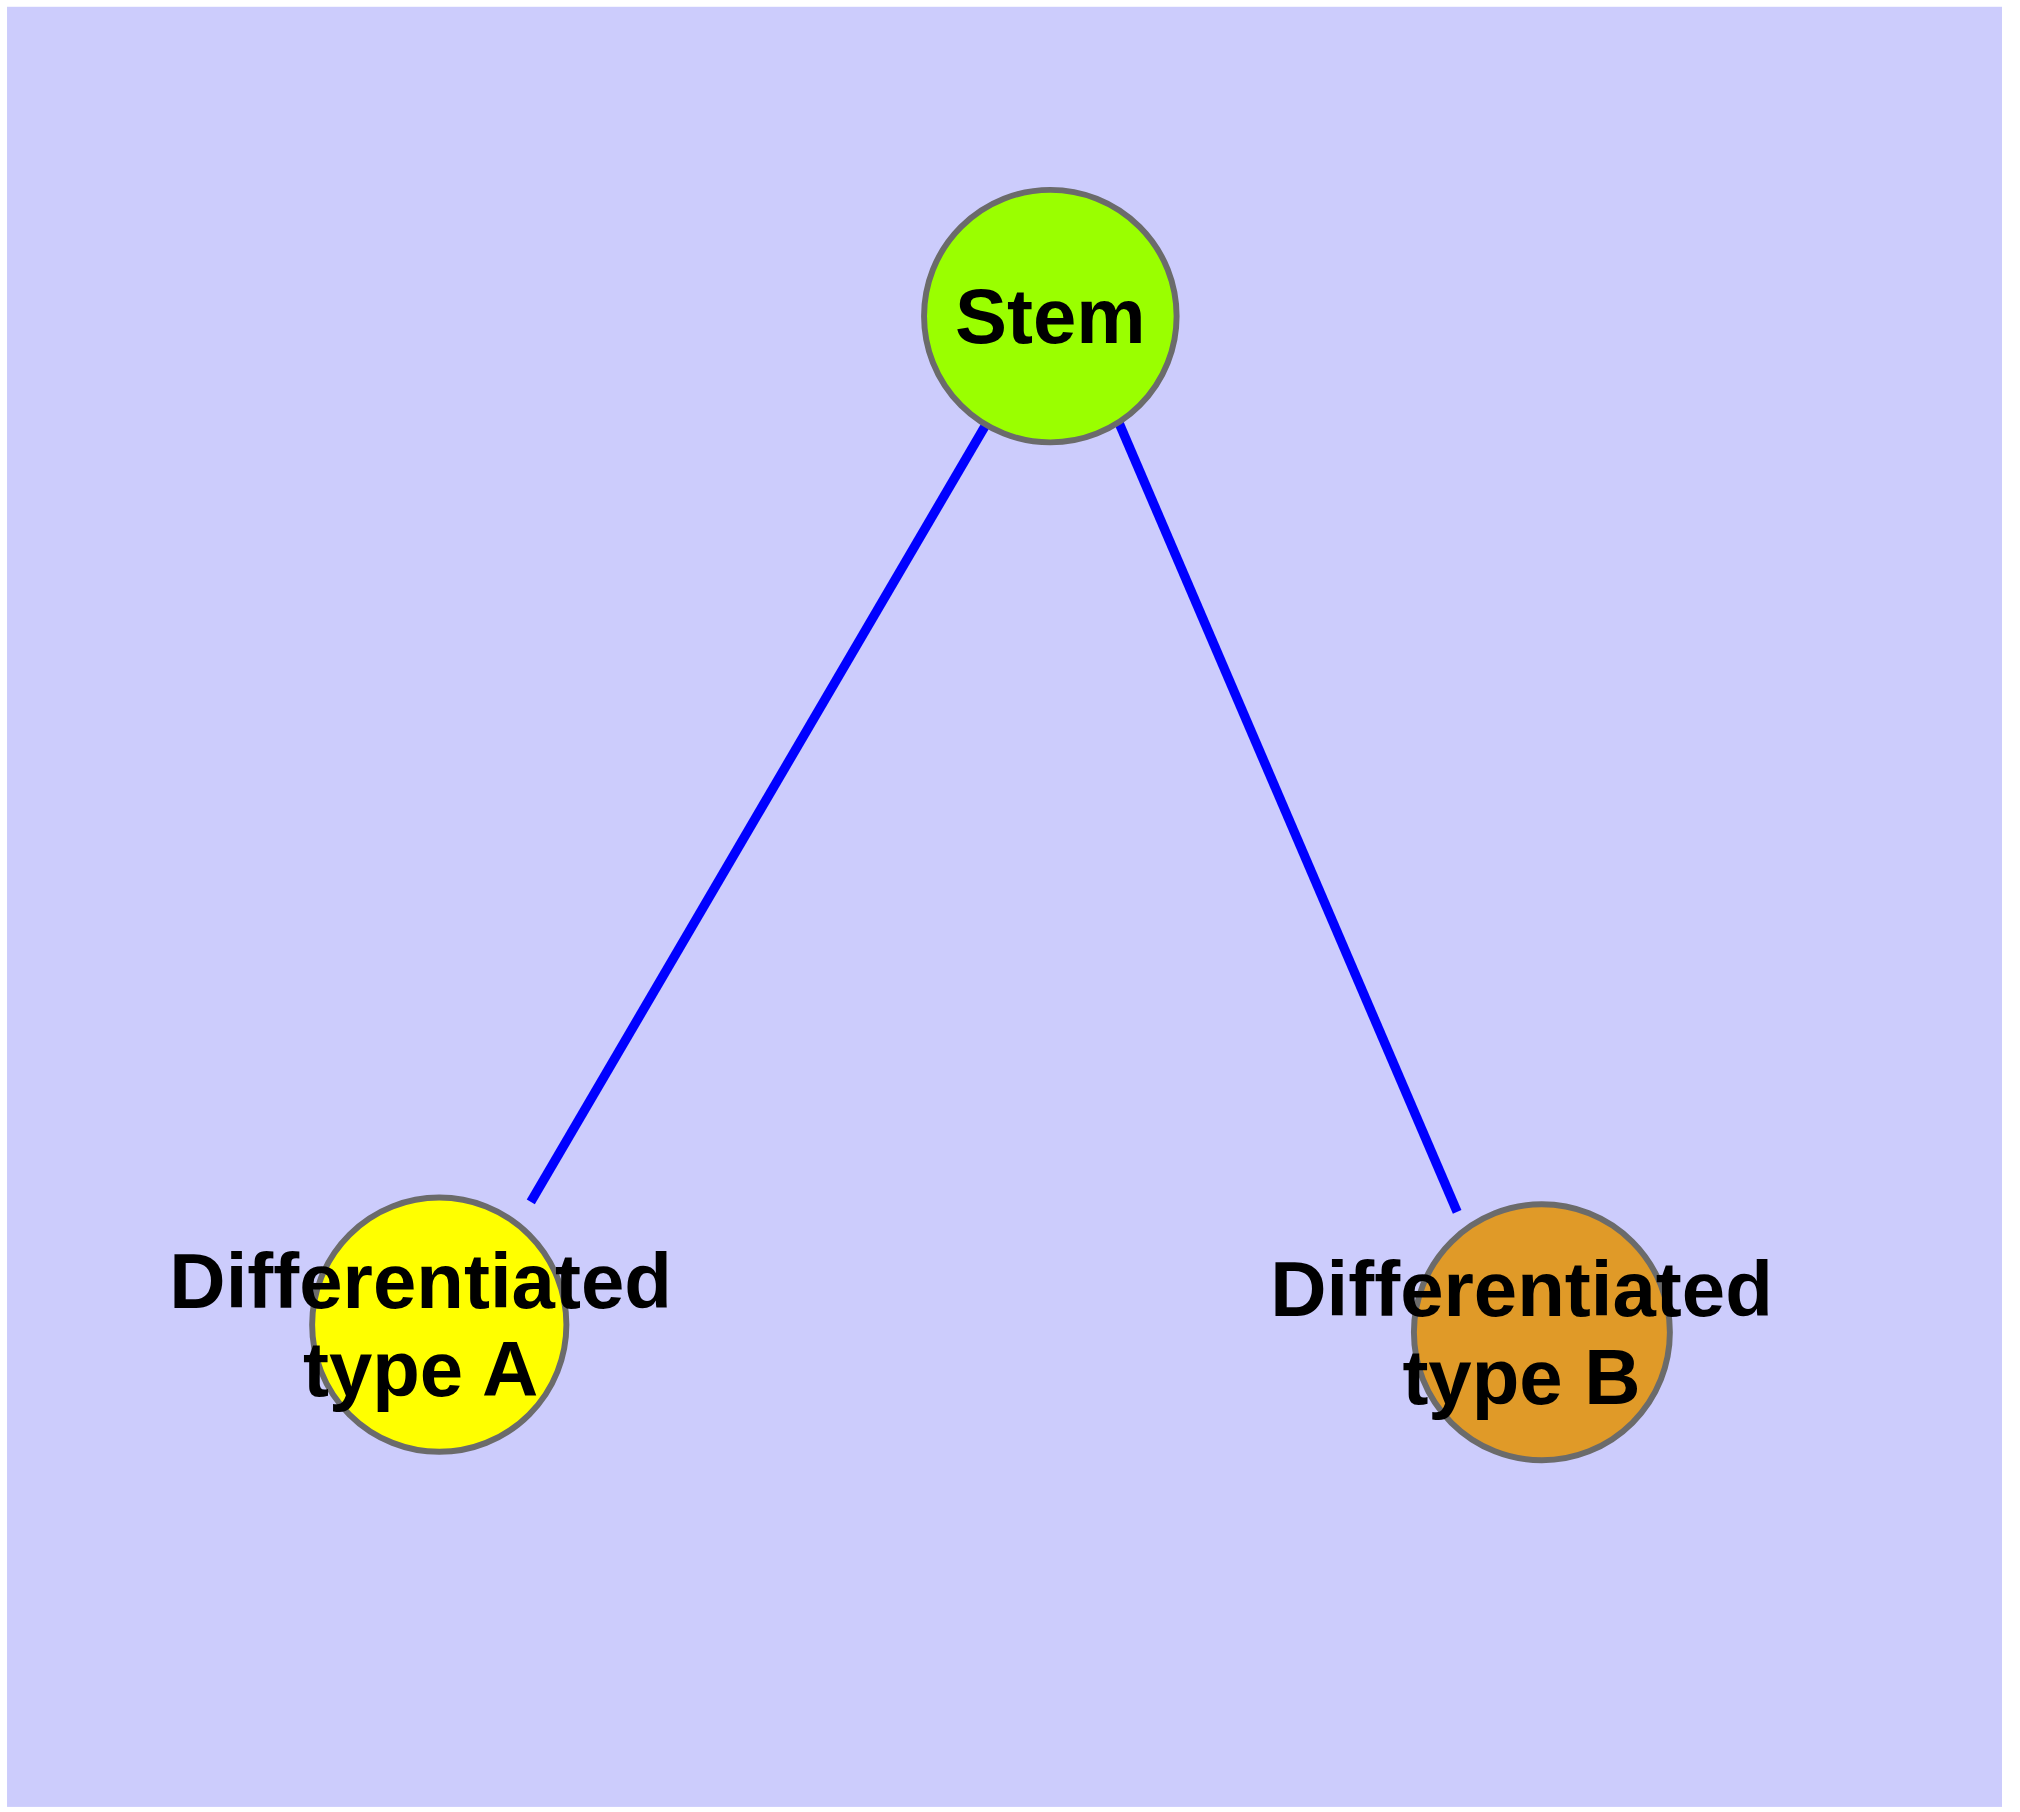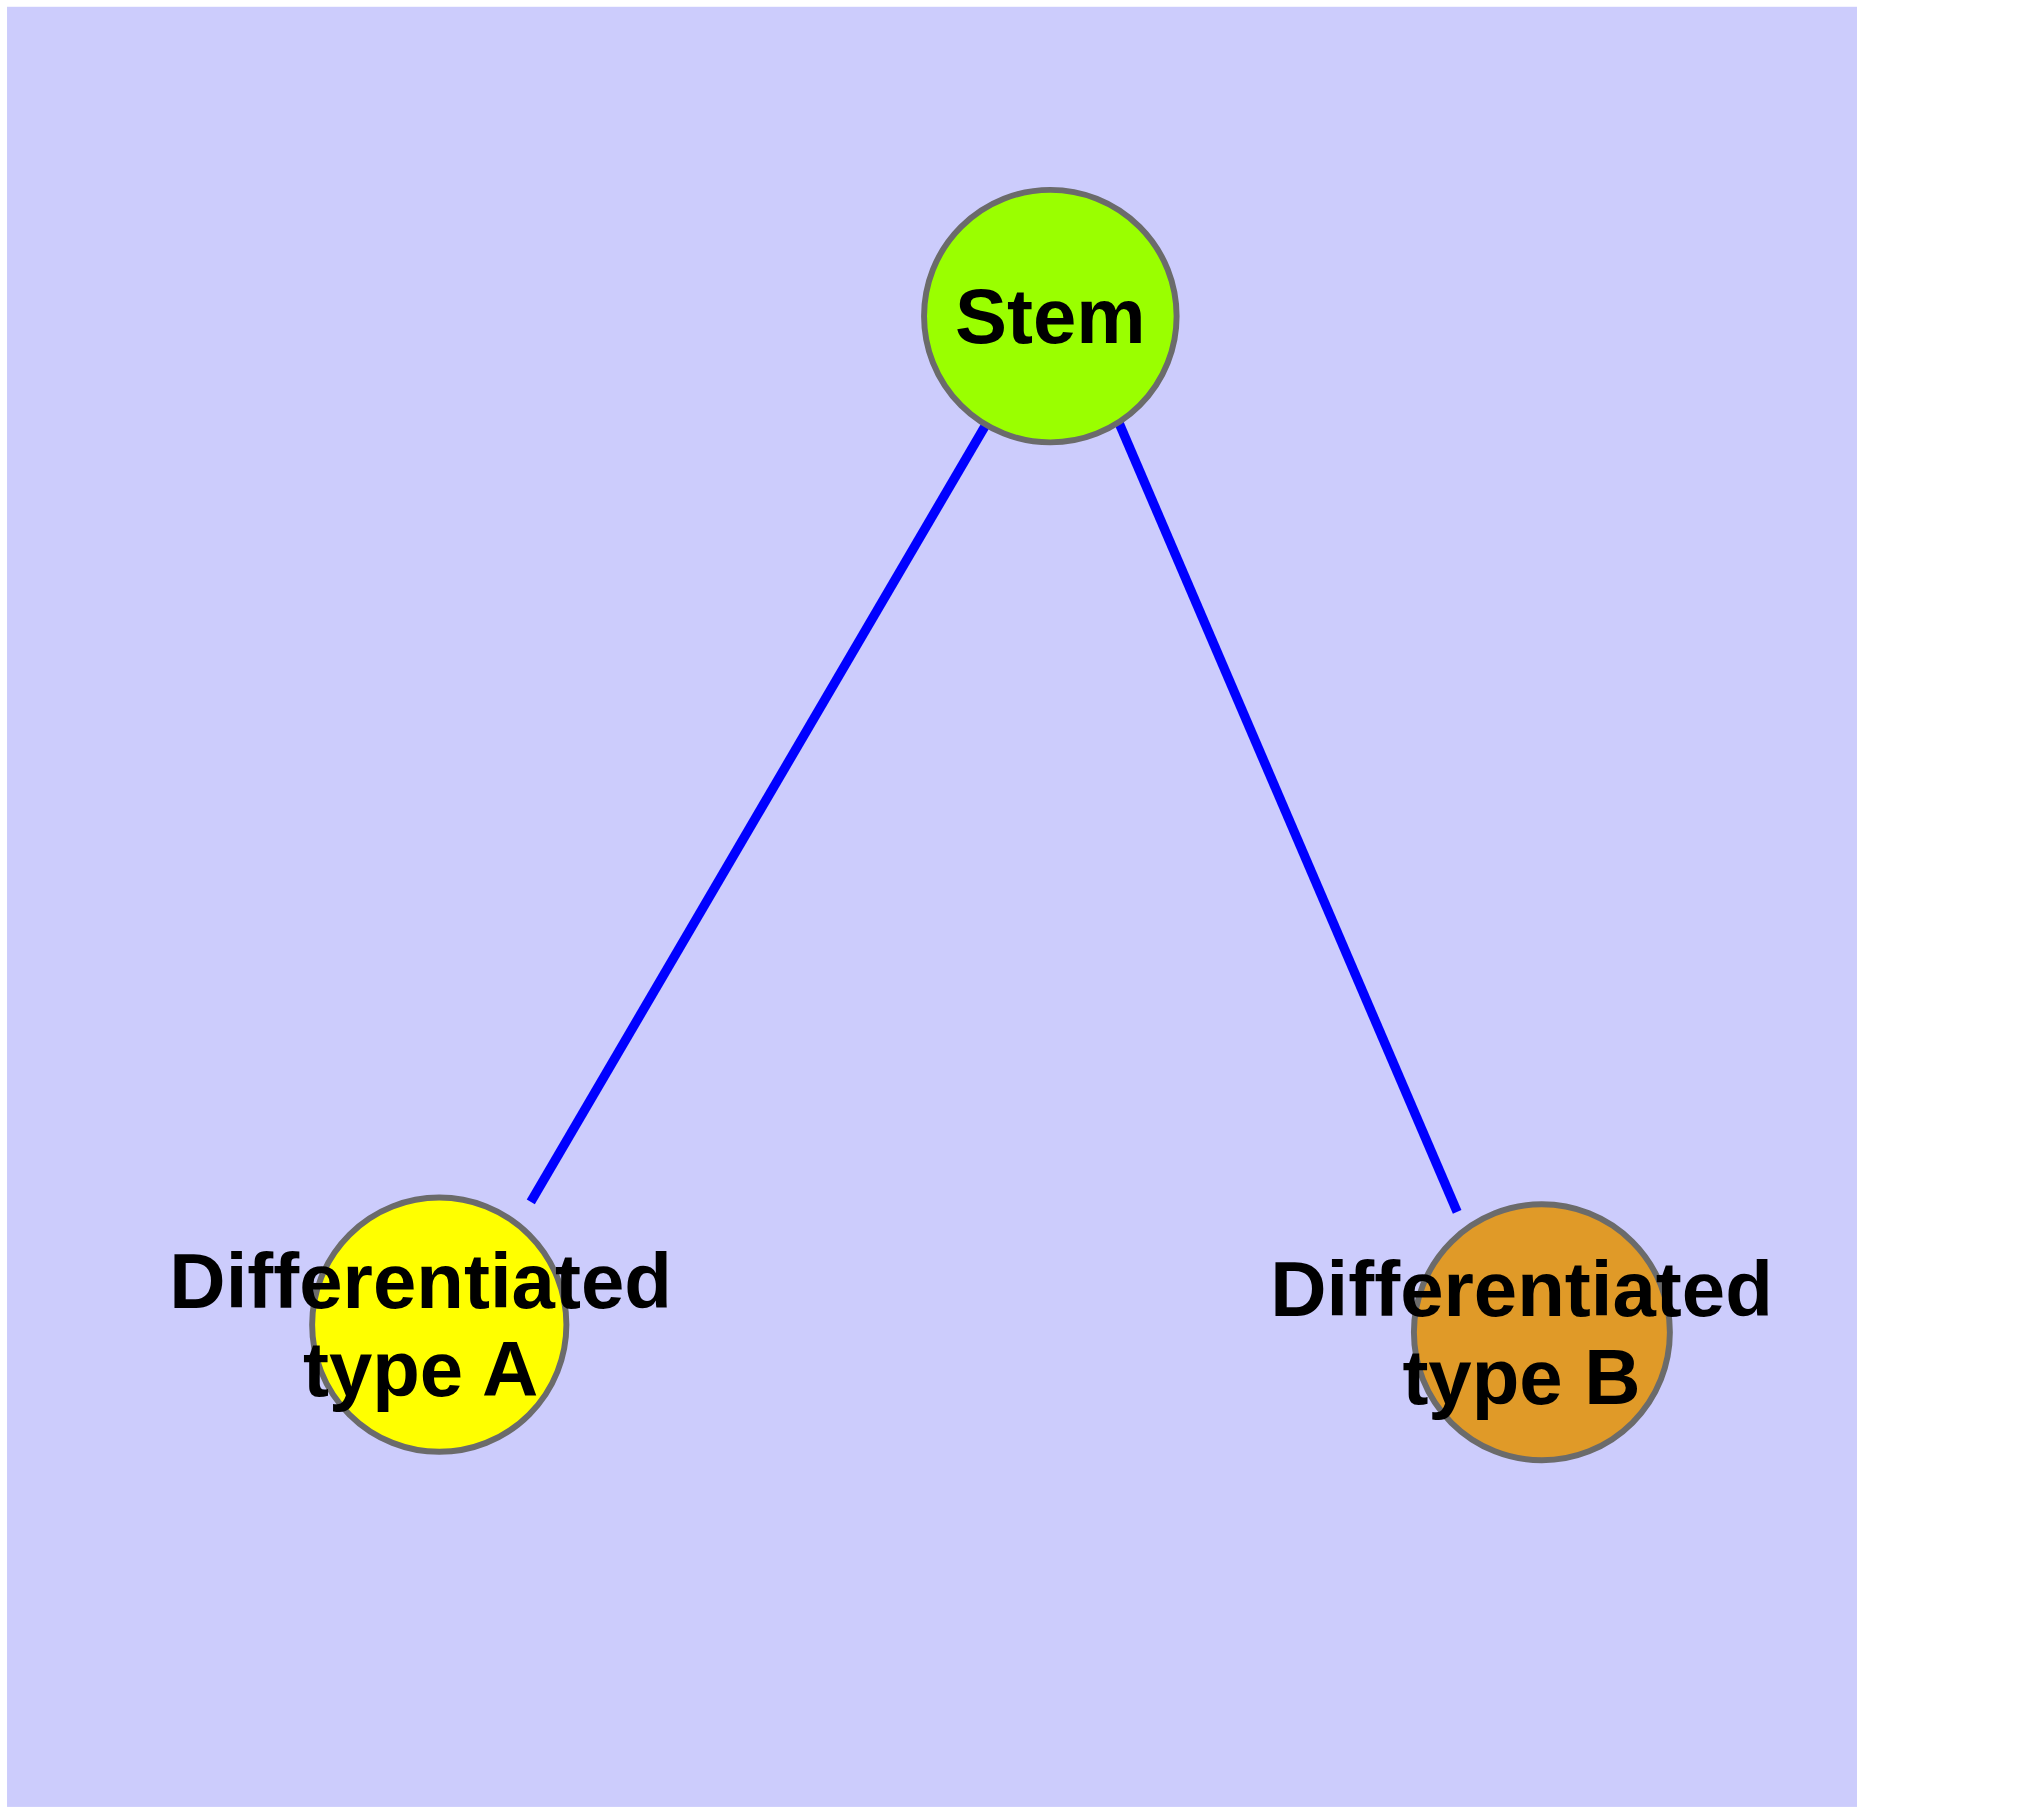--- a/index.html
+++ b/index.html
@@ -34,21 +34,21 @@
   .node-circle {
     stroke: #6b6b6b;
   }
   .edge-line {
     stroke-linecap: butt;
   }
 </style>
 </head>
 <body>
 
-<div id="stage" style="width: 1857px; height: 1812px; background: rgb(255, 255, 255);">
+<div id="stage" style="width: 2002px; height: 1812px; background: rgb(255, 255, 255);">
   <svg id="graph-canvas" viewBox="0 0 2384 2138" xmlns="http://www.w3.org/2000/svg" style="width: 2021px; height: 1812px;">
 
     <rect id="plot-bg" x="8" y="8" width="2370" height="2124" fill="#ccccfc"></rect>
 
     <g id="edges-group">
       <line id="edge-0" class="edge-line" x1="1163" y1="501" x2="626" y2="1418" stroke="#0000ff" stroke-width="11"></line>
       <line id="edge-1" class="edge-line" x1="1320" y1="499" x2="1719" y2="1430" stroke="#0000ff" stroke-width="11"></line>
     </g>
 
     <g id="nodes-group">

